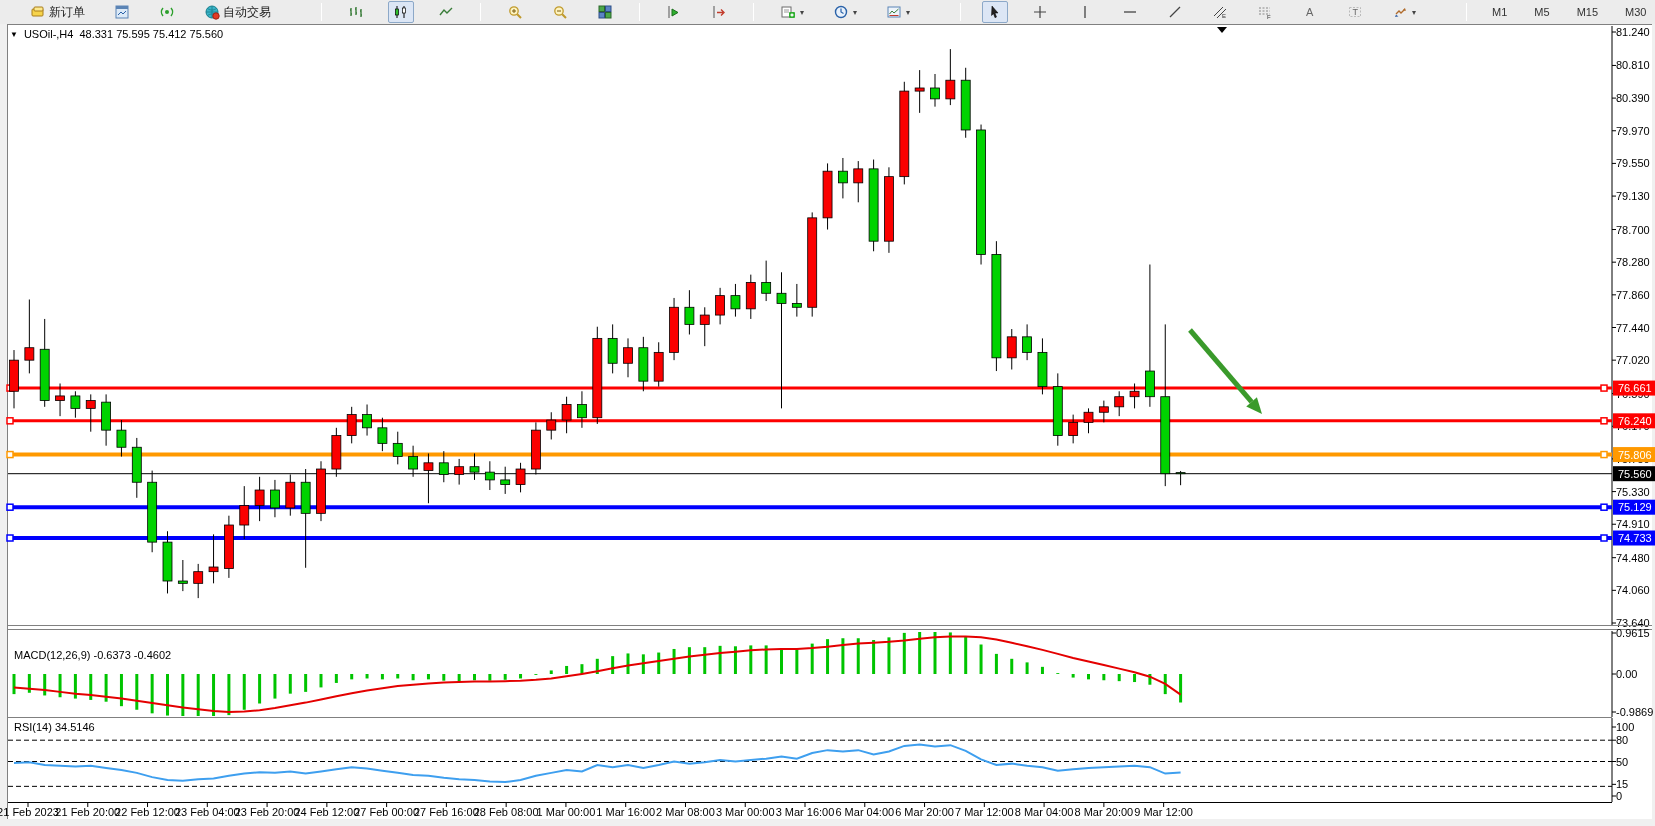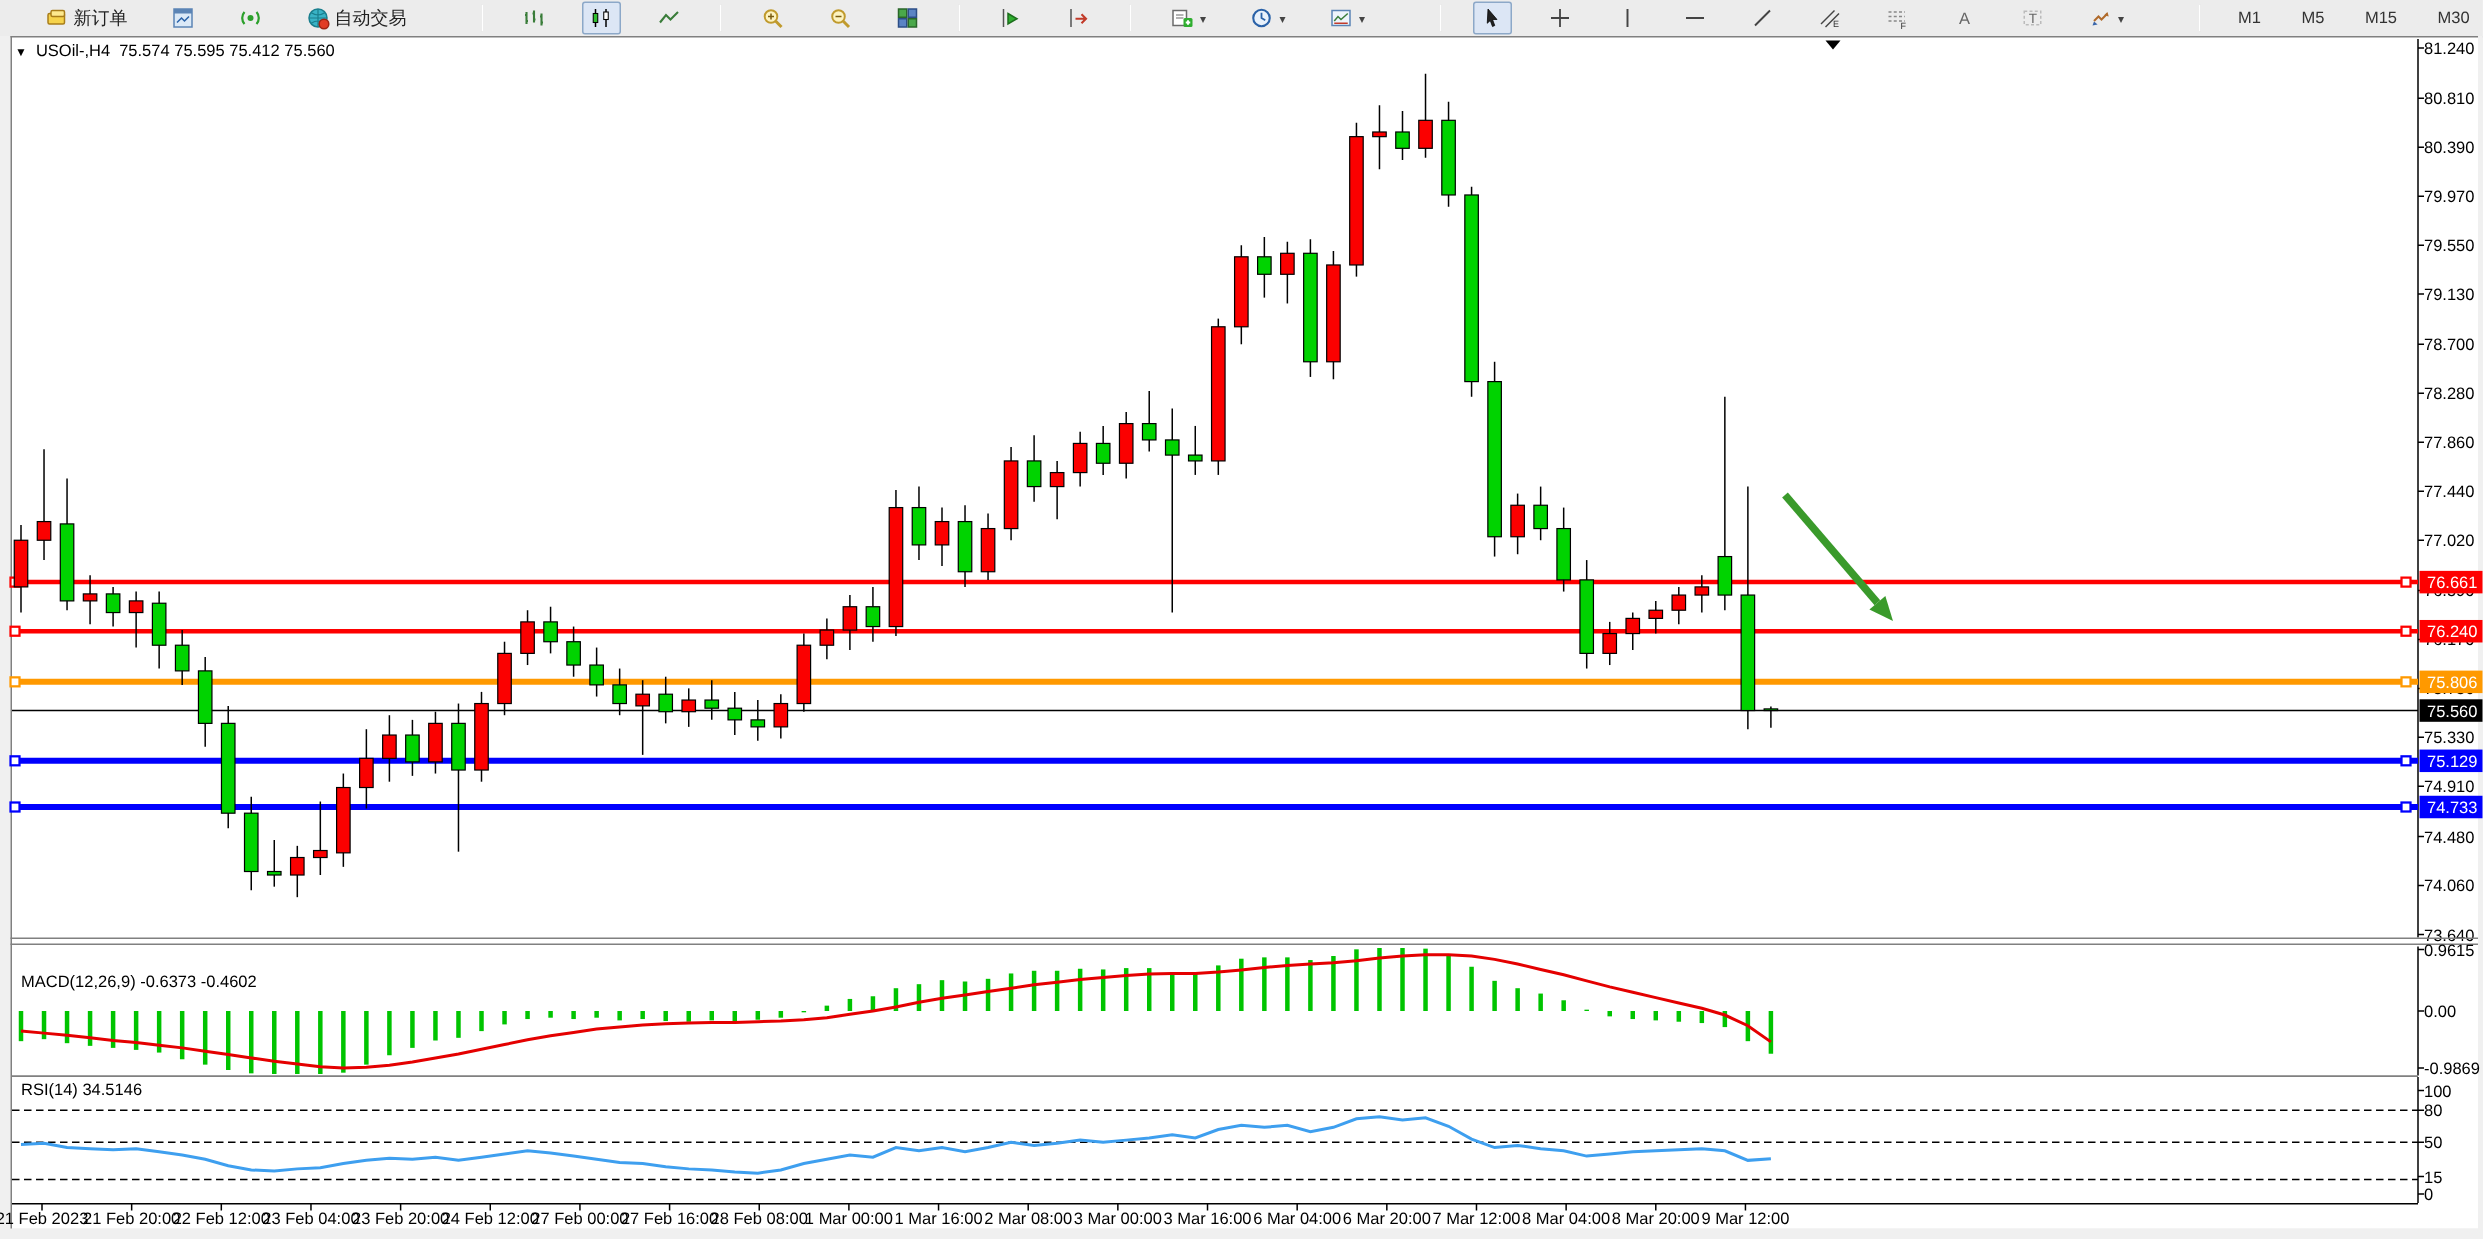--- a/index.html
+++ b/index.html
@@ -677,17 +677,17 @@
       <text x="1618" y="453.694736842105" font-size="11" font-family="&quot;Liberation Sans&quot;,sans-serif" fill="#fff">75.560</text>
       <rect x="1613" y="475.7106578947364" width="44" height="15" fill="#0000fe"></rect>
       <text x="1618" y="487.2106578947364" font-size="11" font-family="&quot;Liberation Sans&quot;,sans-serif" fill="#fff">75.129</text>
       <rect x="1613" y="506.50486842105227" width="44" height="15" fill="#0000fe"></rect>
       <text x="1618" y="518.0048684210523" font-size="11" font-family="&quot;Liberation Sans&quot;,sans-serif" fill="#fff">74.733</text>
     </svg>
 
   <div class="overlay title-row">
     <span class="tri">▼</span>
     <span>USOil-,H4</span>
-    <span>75.574 75.595 75.412 75.560</span>
+    <span>48.331 75.595 75.412 75.560</span>
   </div>
   <div class="overlay" style="top:625px;left:14px;">MACD(12,26,9) -0.6373 -0.4602</div>
   <div class="overlay" style="top:697px;left:14px;">RSI(14) 34.5146</div>
 </div>
 
 </body></html>

